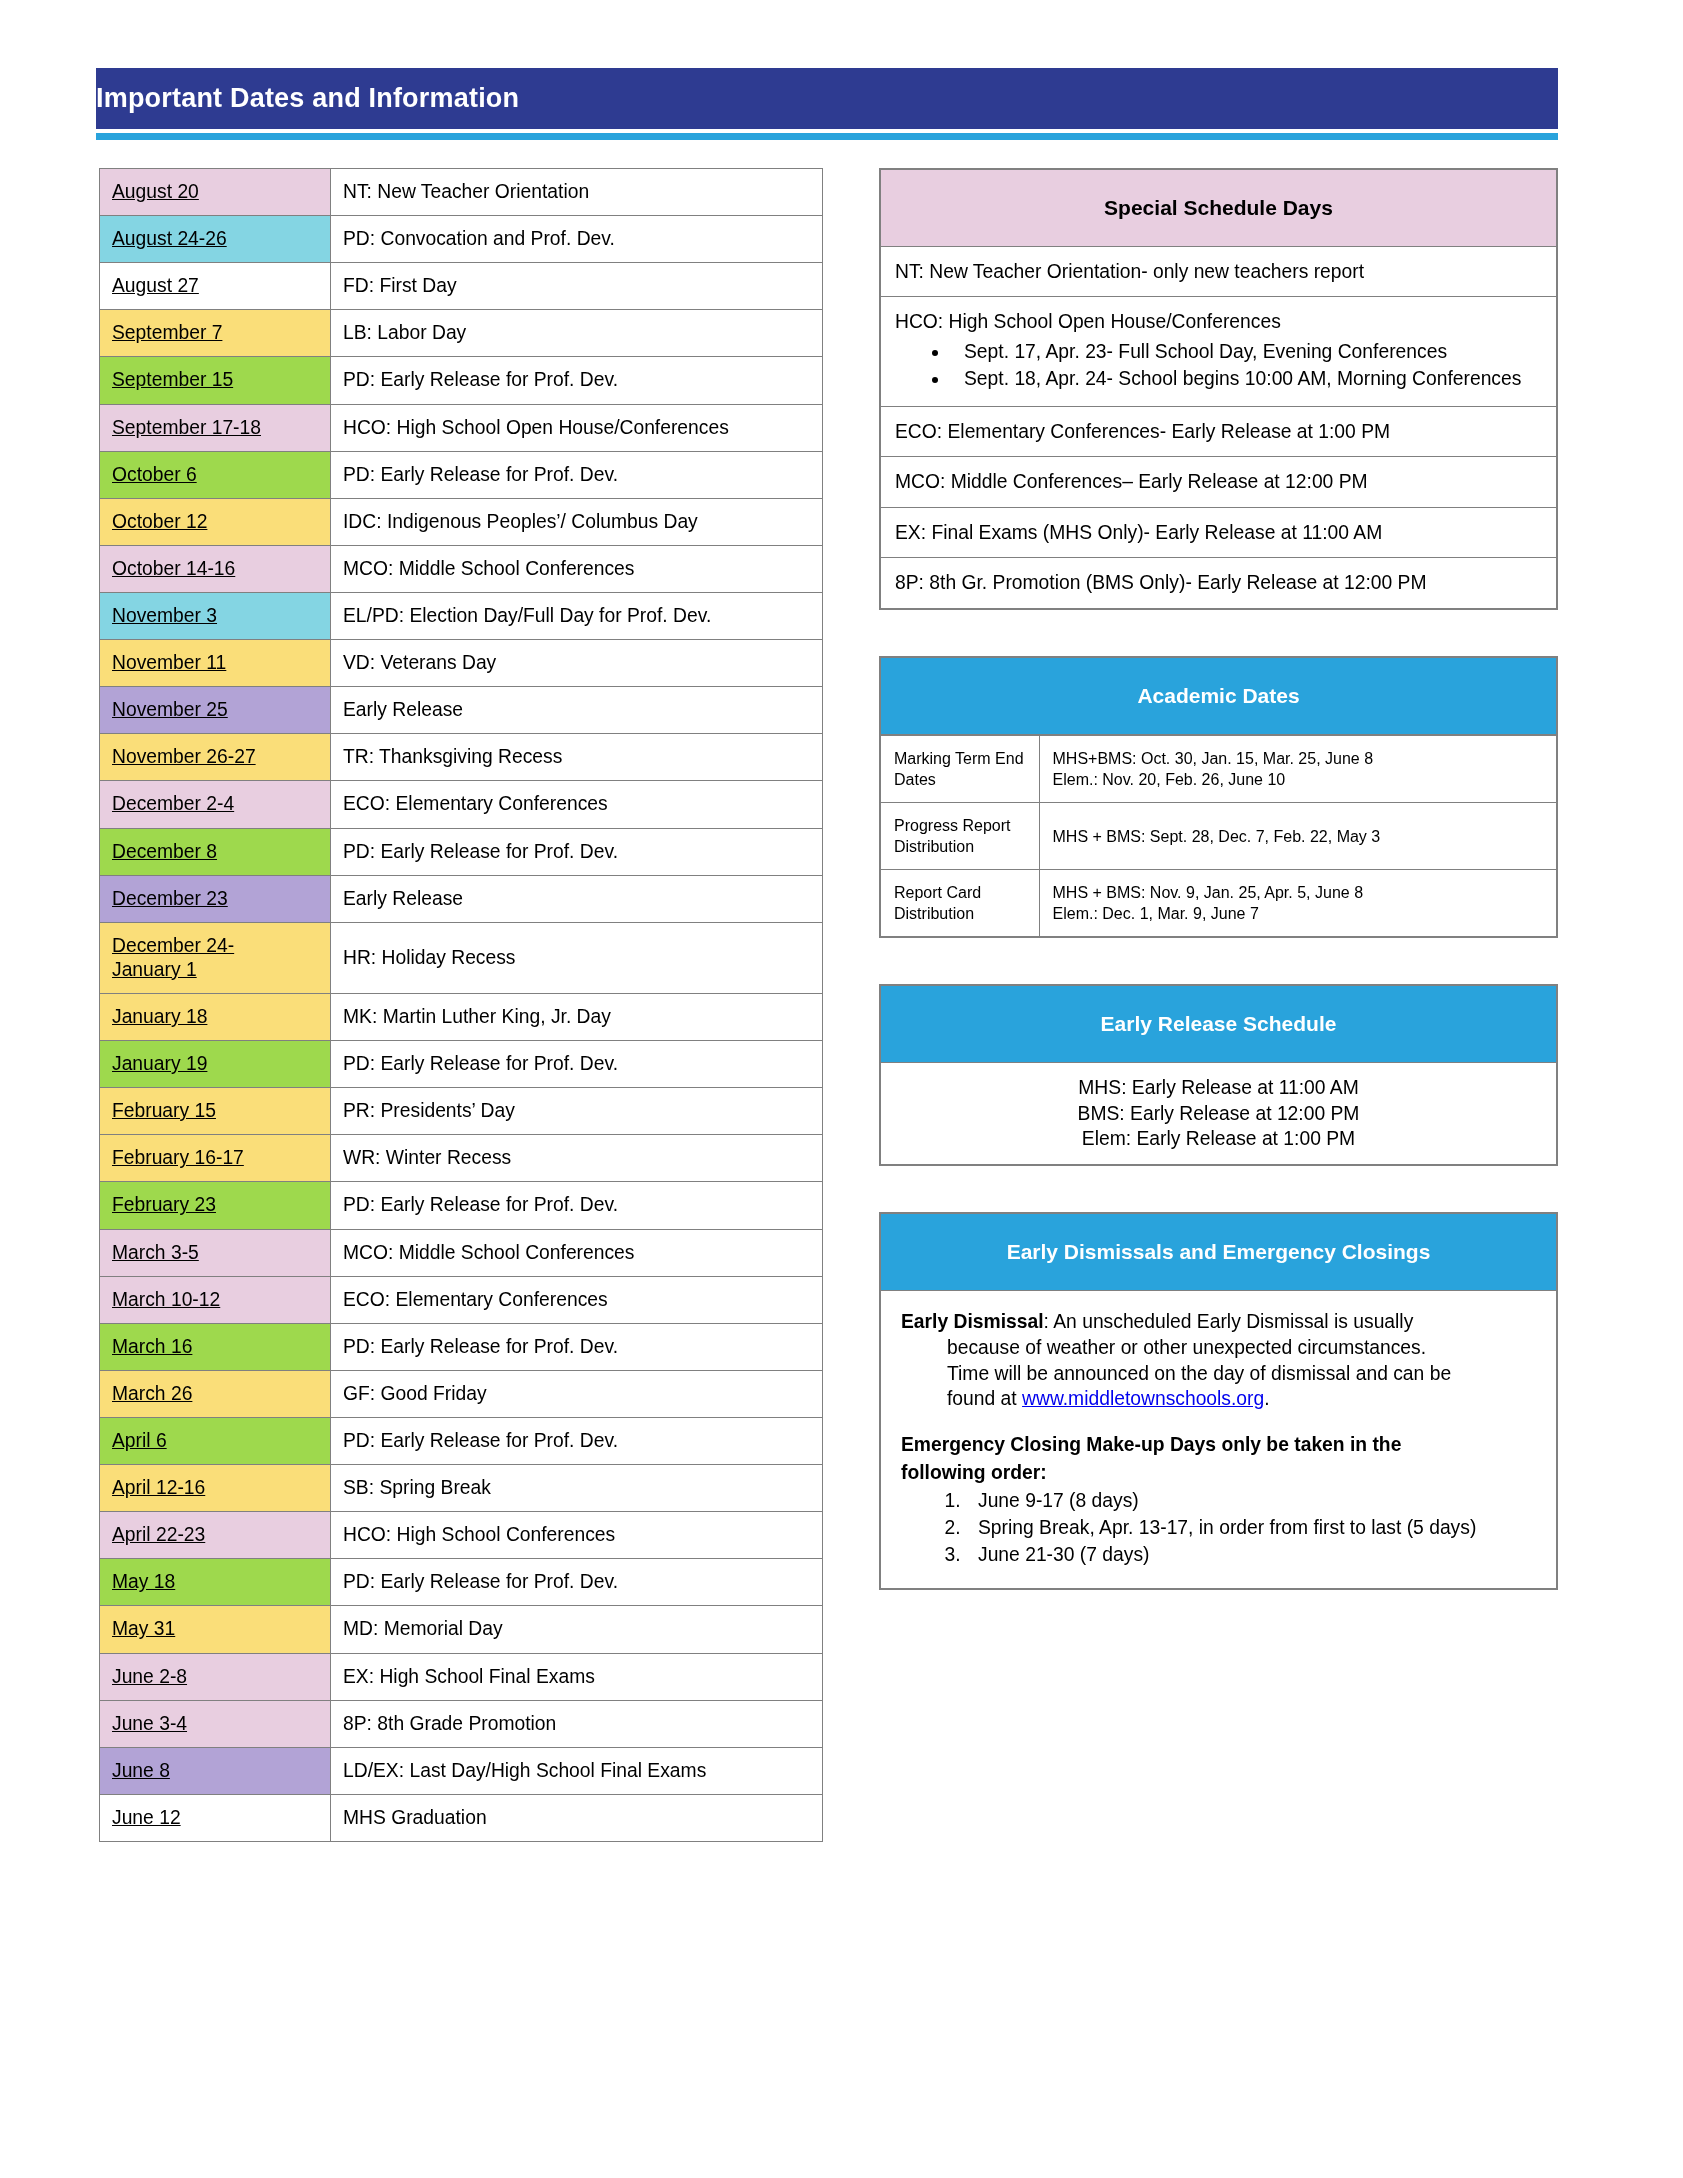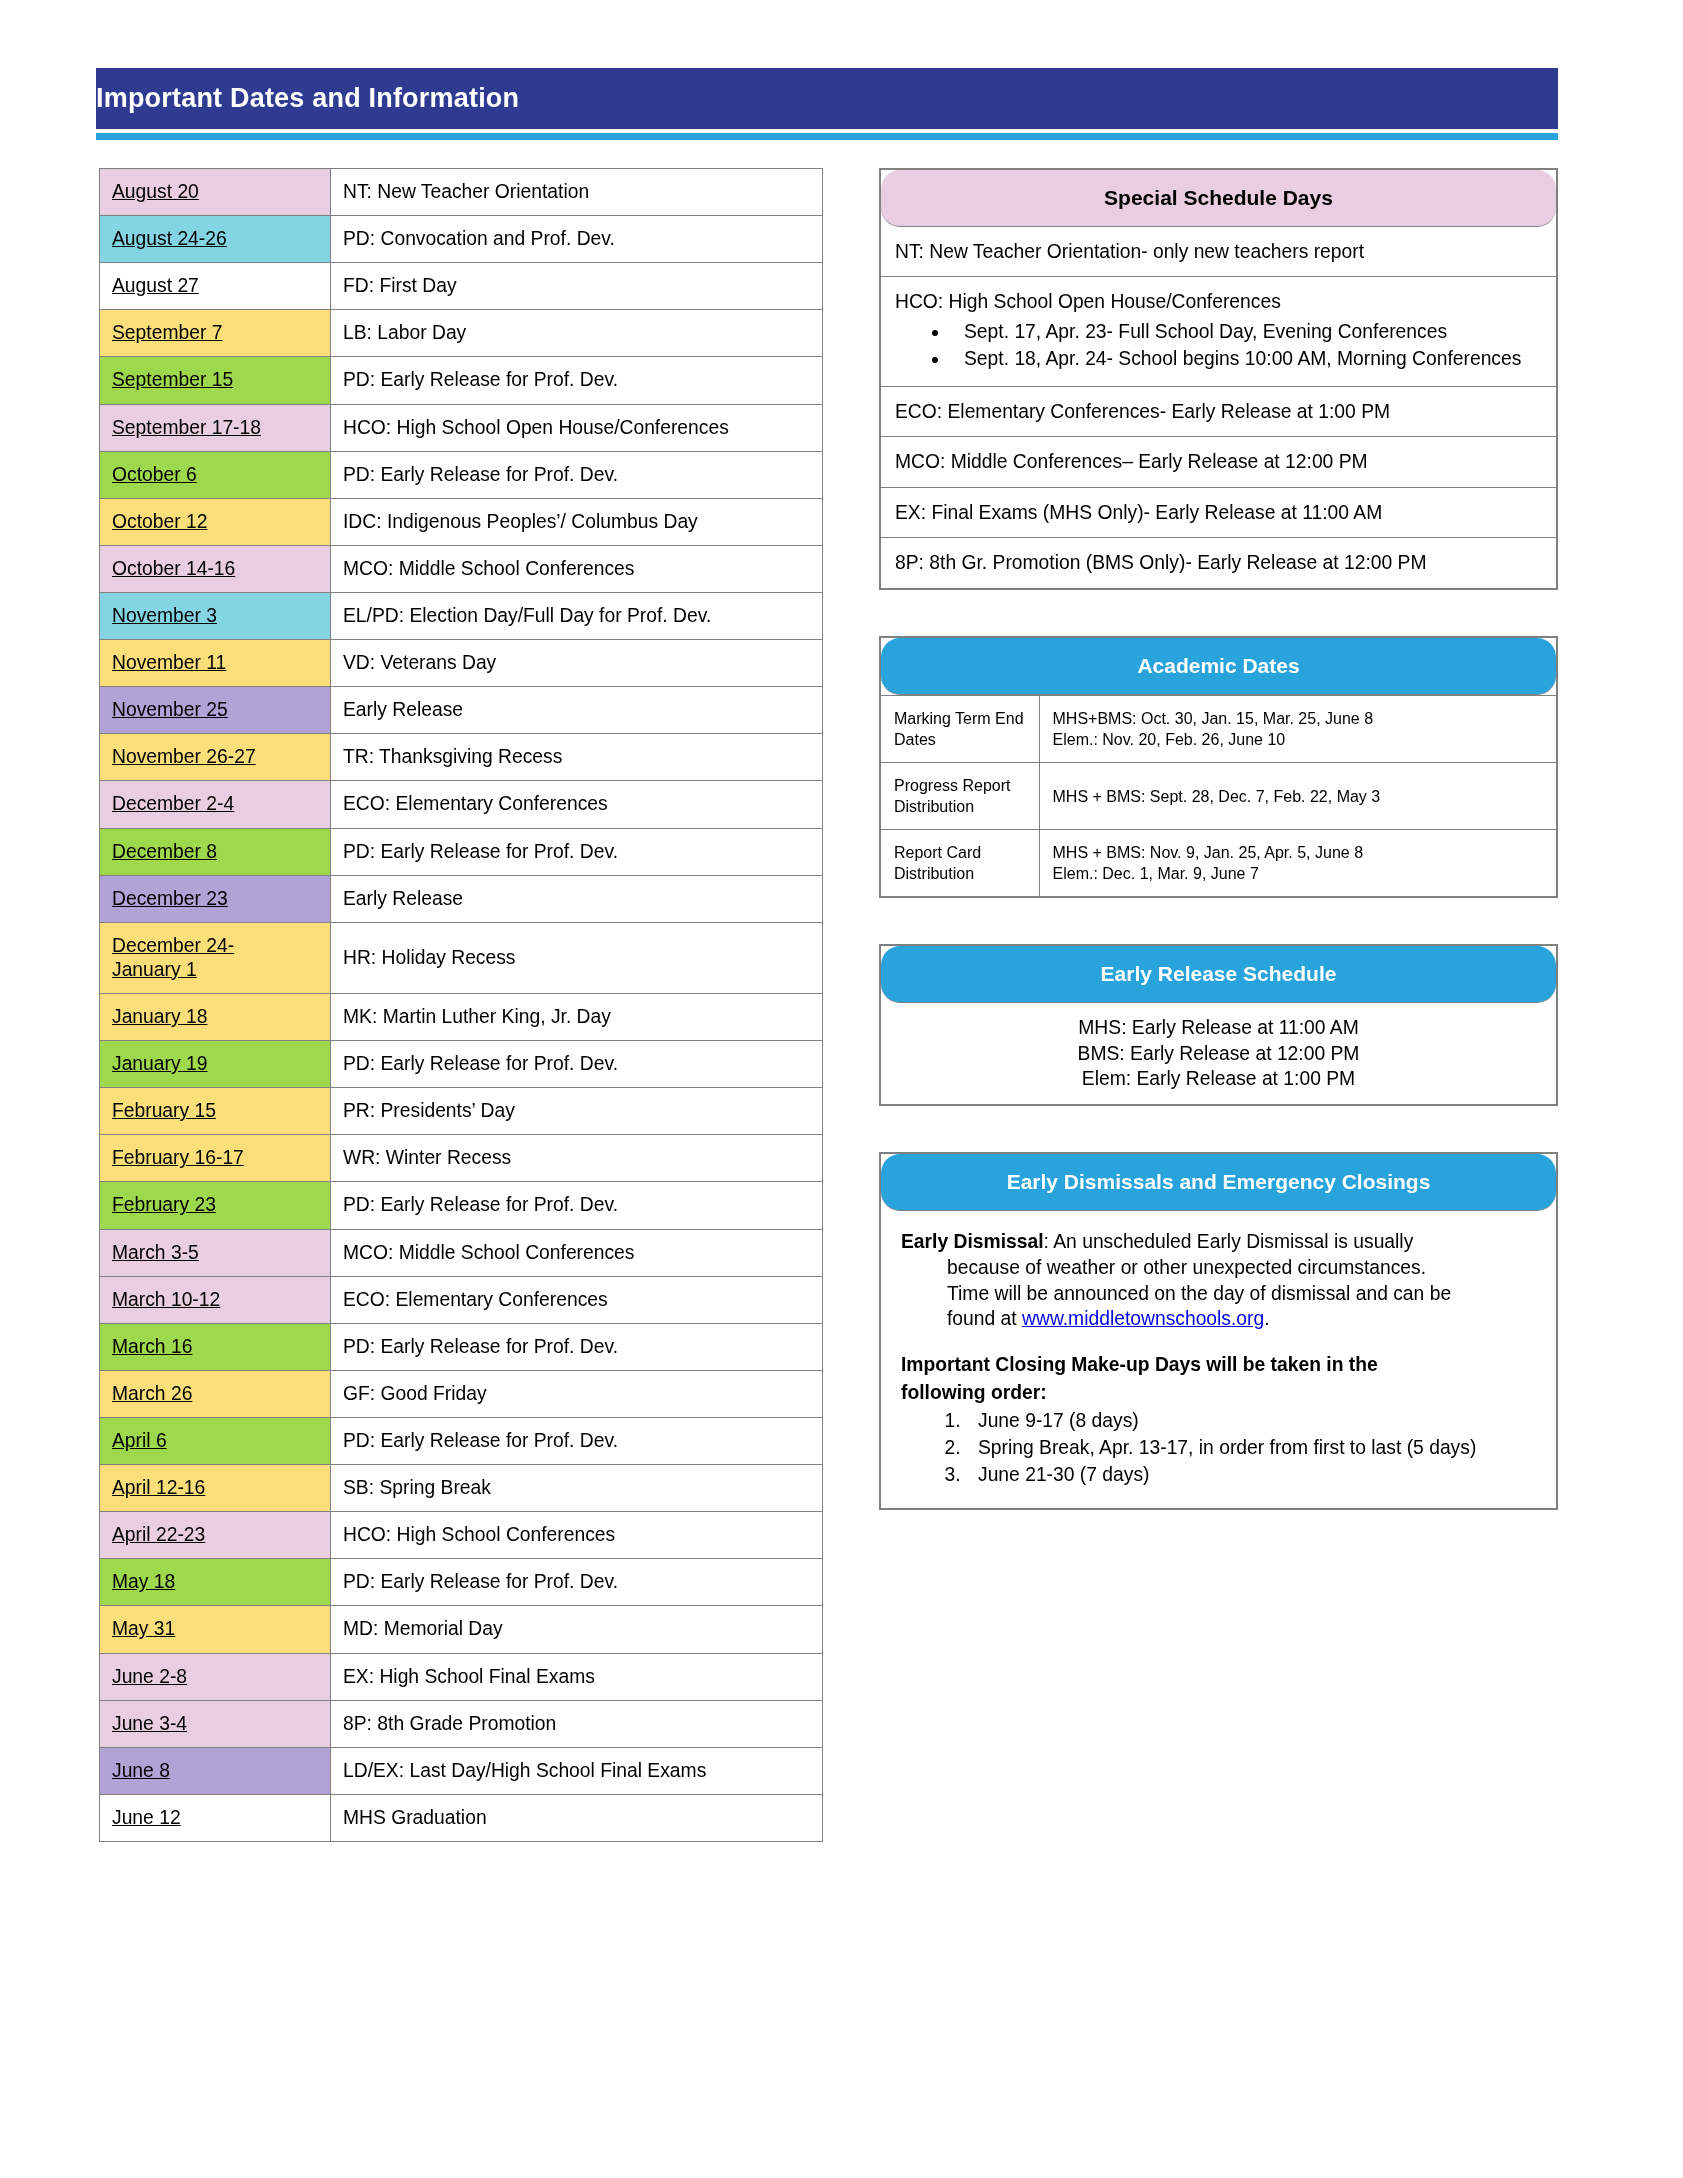--- a/index.html
+++ b/index.html
@@ -82,23 +82,22 @@
   
   .panel {
     border: 2.5px solid #808080;
     margin-bottom: 46px;
     background: #ffffff;
   }
   .panel-head {
     text-align: center;
     font-weight: bold;
     font-size: 21px;
-    padding: 16px 8px;
+    padding: 26px 8px;
     border-bottom: 1.6px solid #808080;
-    border-radius: 19px;
   }
   .head-pink { background: #e8cee0; color: #000000; }
   .head-blue { background: #29a3dc; color: #ffffff; }
 
   .panel-row {
     border-bottom: 1.6px solid #808080;
     padding: 12px 14px;
     font-size: 19.3px;
     line-height: 1.32;
   }
@@ -357,21 +356,21 @@
         <b>Early Dismissal</b><span>: An unscheduled Early Dismissal is usually</span>
       </div>
       <div class="hang2">because of weather or other unexpected circumstances.</div>
       <div class="hang2">Time will be announced on the day of dismissal and can be</div>
       <div class="hang2">
         <span>found at </span><a class="lnk" href="#">www.middletownschools.org</a><span>.</span>
       </div>
 
       <div class="spacer-gap"></div>
 
-      <div class="makeup-title">Important Closing Make-up Days will be taken in the</div>
+      <div class="makeup-title">Emergency Closing Make-up Days only be taken in the</div>
       <div class="makeup-title">following order:</div>
       <ol class="makeup" id="makeup-items">
           <li>June 9-17 (8 days)</li>
           <li>Spring Break, Apr. 13-17, in order from first to last (5 days)</li>
           <li>June 21-30 (7 days)</li>
         </ol>
     </div>
   </div>
 
 </div>

